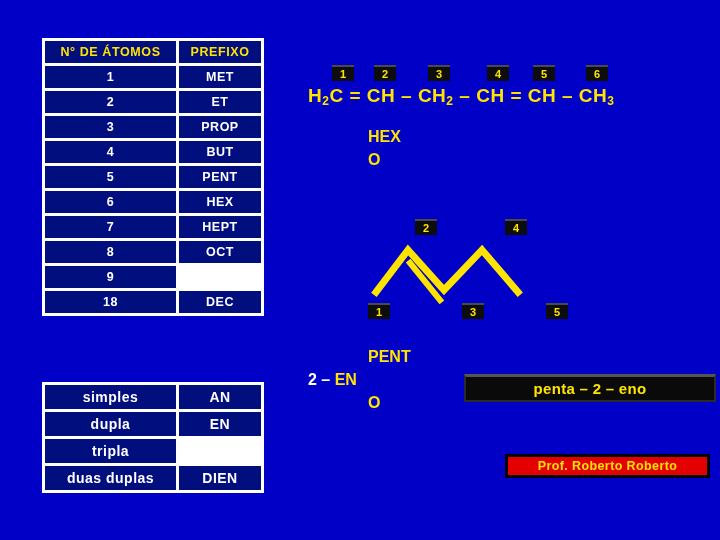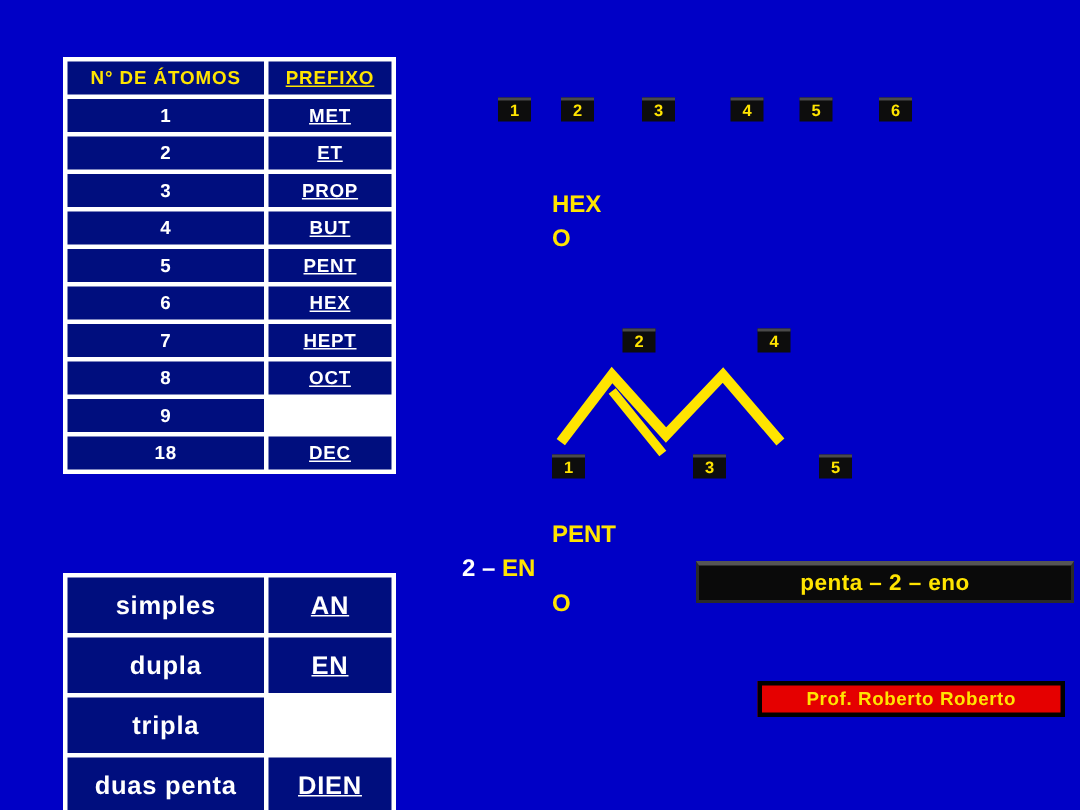--- a/index.html
+++ b/index.html
@@ -29,23 +29,23 @@
   .row{display:flex;gap:3px;}
   .cell{
     background:#000e7e;
     color:#ffffff;
     font-weight:bold;
     display:flex;align-items:center;justify-content:center;
     box-sizing:border-box;
     letter-spacing:0.5px;
   }
   #prefix-table .cell{height:22px;font-size:12.5px;}
-  #bond-table .cell{height:37px;font-size:17px;}
+  #bond-table .cell{height:24px;font-size:14px;}
   .c-left{width:131px;}
-  .c-right{width:82px;text-decoration:underline;}
+  .c-right{width:82px;}
   .hdr{color:#ffe400;font-size:10.5px;letter-spacing:0.6px;}
 
   
   .badge{
     position:absolute;
     width:22px;height:16px;
     background:#0d0d0d;
     border-top:2px solid #4a4a4a;
     color:#ffe400;
     font-size:11px;font-weight:bold;
@@ -162,32 +162,35 @@
       <div class="cell c-right">AN</div>
     </div>
     <div class="row">
       <div class="cell c-left">dupla</div>
       <div class="cell c-right">EN</div>
     </div>
     <div class="row">
       <div class="cell c-left">tripla</div>
     </div>
     <div class="row">
-      <div class="cell c-left">duas penta</div>
+      <div class="cell c-left">duas duplas</div>
       <div class="cell c-right">DIEN</div>
     </div>
   </div>
 
   <div class="badge" style="left:332px;top:65px;">1</div>
   <div class="badge" style="left:374px;top:65px;">2</div>
   <div class="badge" style="left:428px;top:65px;">3</div>
   <div class="badge" style="left:487px;top:65px;">4</div>
   <div class="badge" style="left:533px;top:65px;">5</div>
   <div class="badge" style="left:586px;top:65px;">6</div>
 
+  <div id="formula">
+    <span>H<sub>2</sub>C</span><span> = </span><span>CH</span><span> – </span><span>CH<sub>2</sub></span><span> – </span><span>CH</span><span> = </span><span>CH</span><span> – </span><span>CH<sub>3</sub></span>
+  </div>
 
   <div class="namestack" style="left:308px;top:125px;">
     <div class="line pad-root">
       <span class="ylw">HEX</span>
     </div>
     <div class="line pad-o">
       <span class="ylw">O</span>
     </div>
   </div>
 

